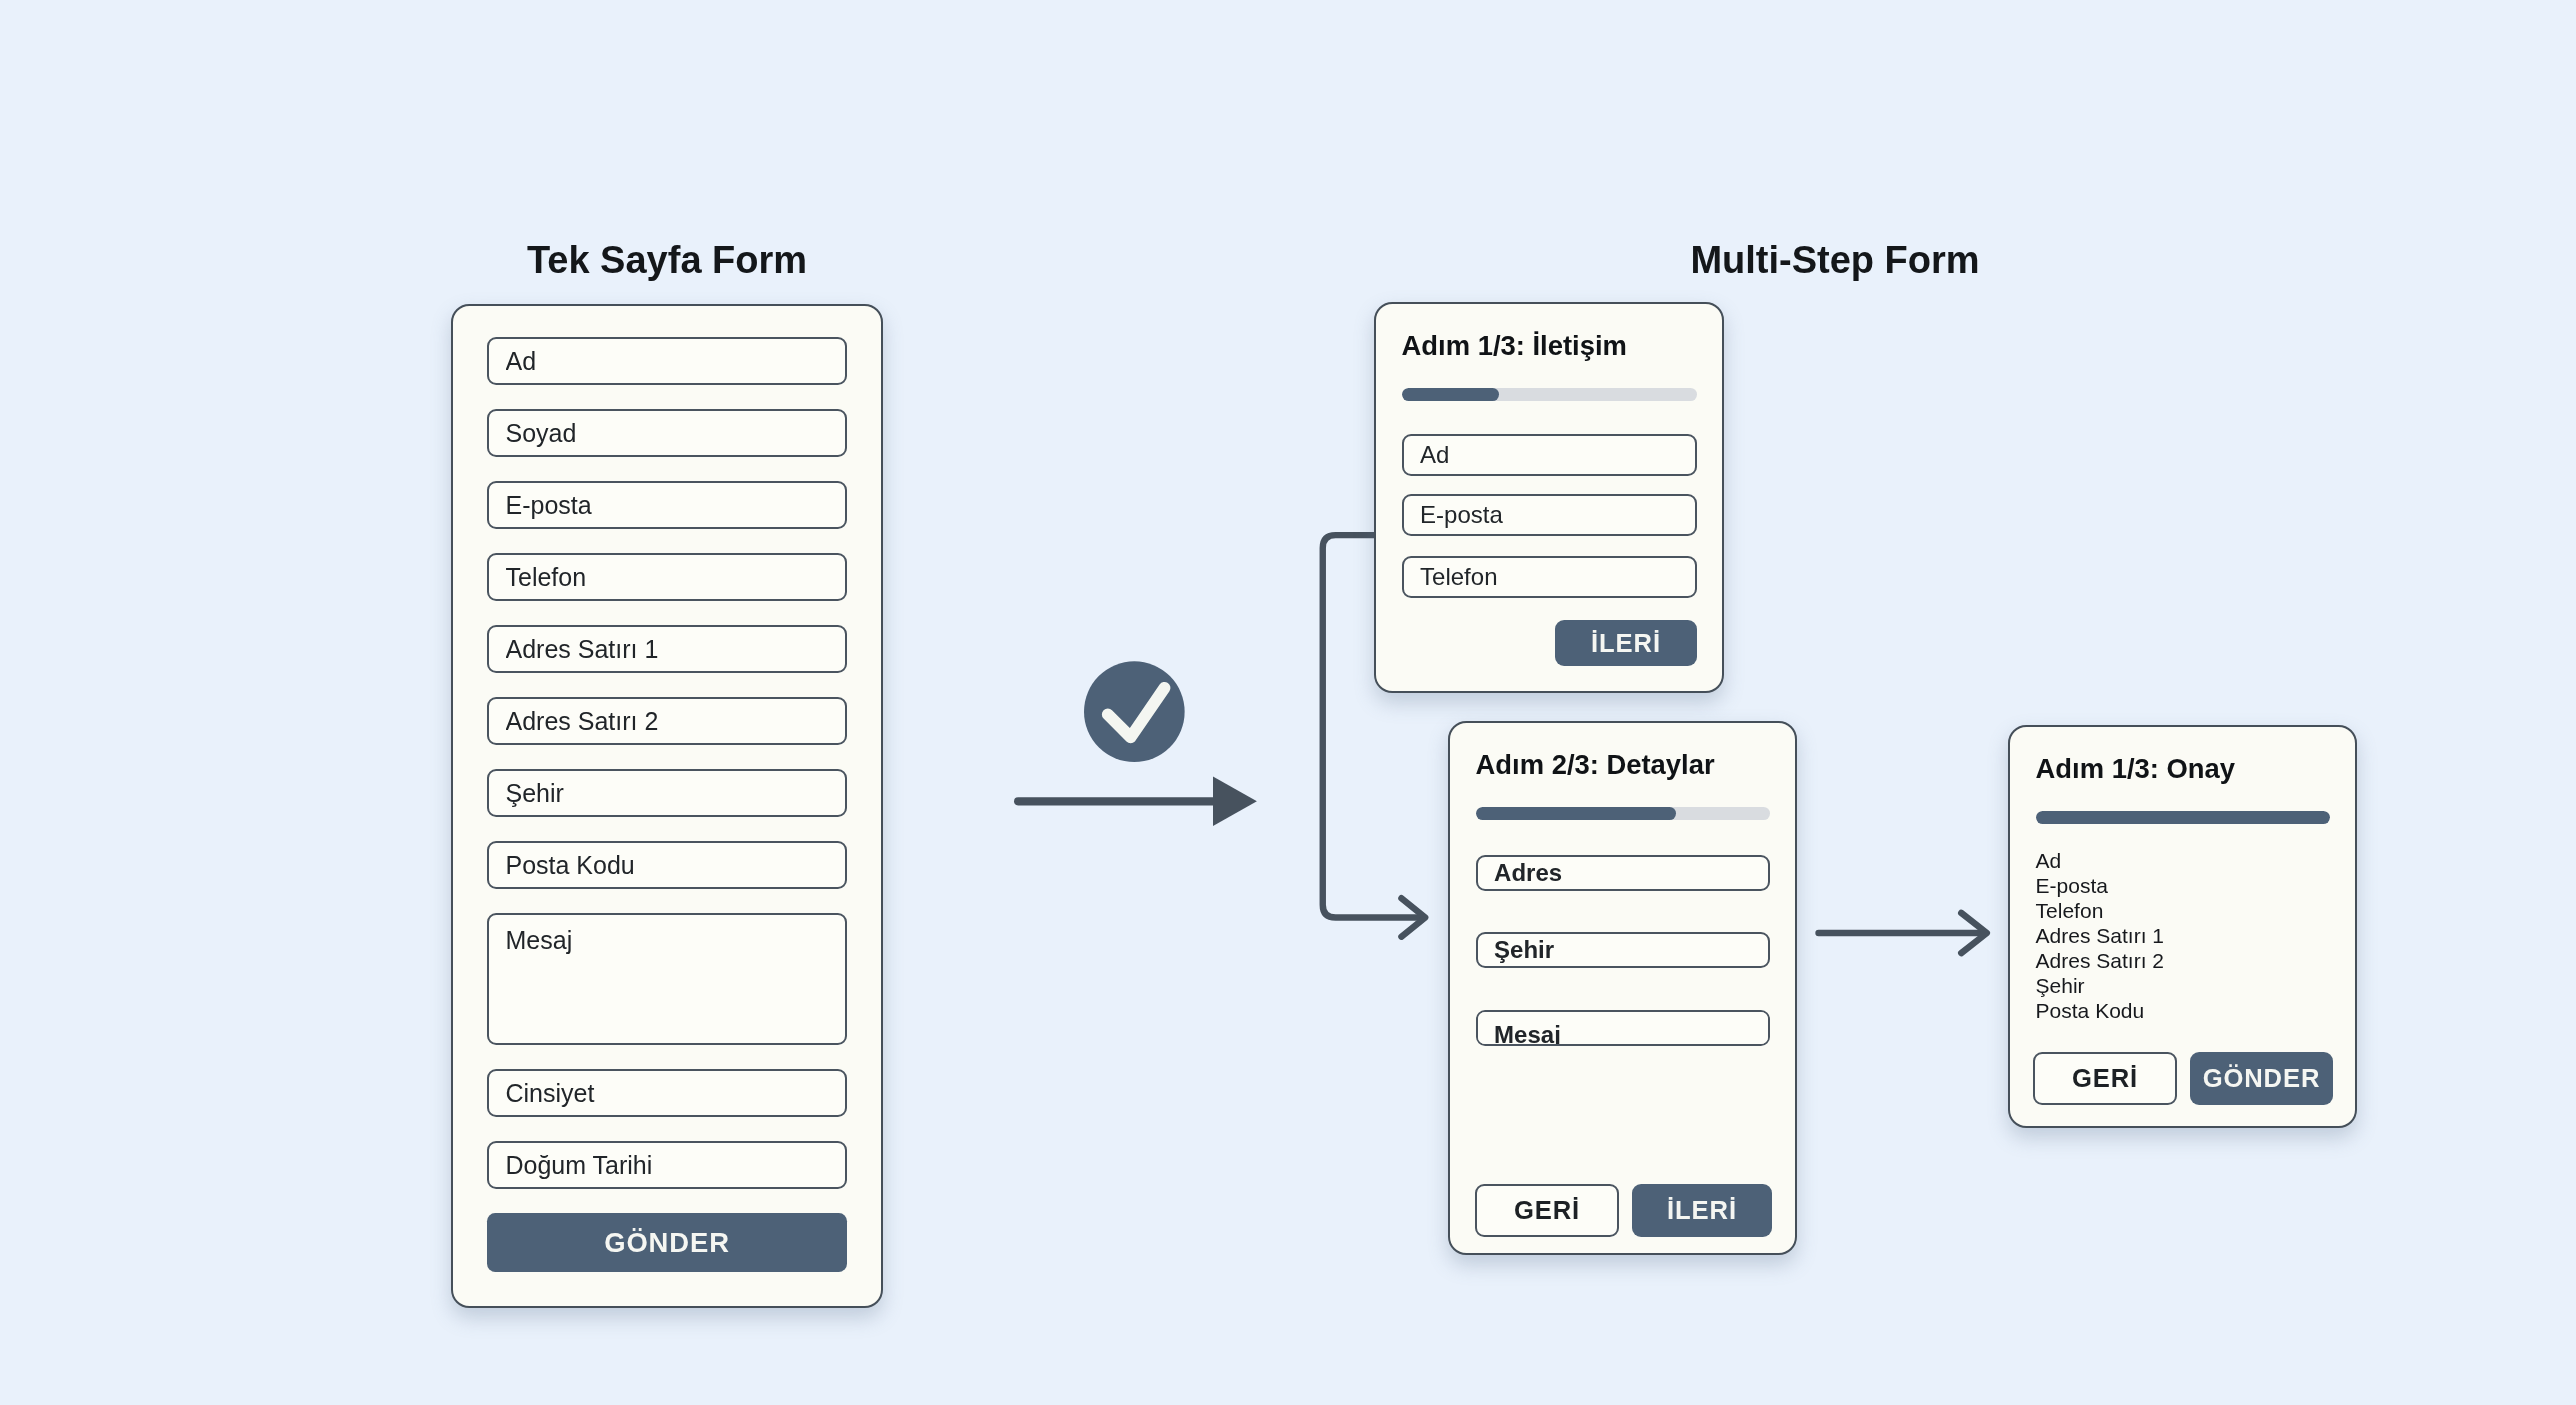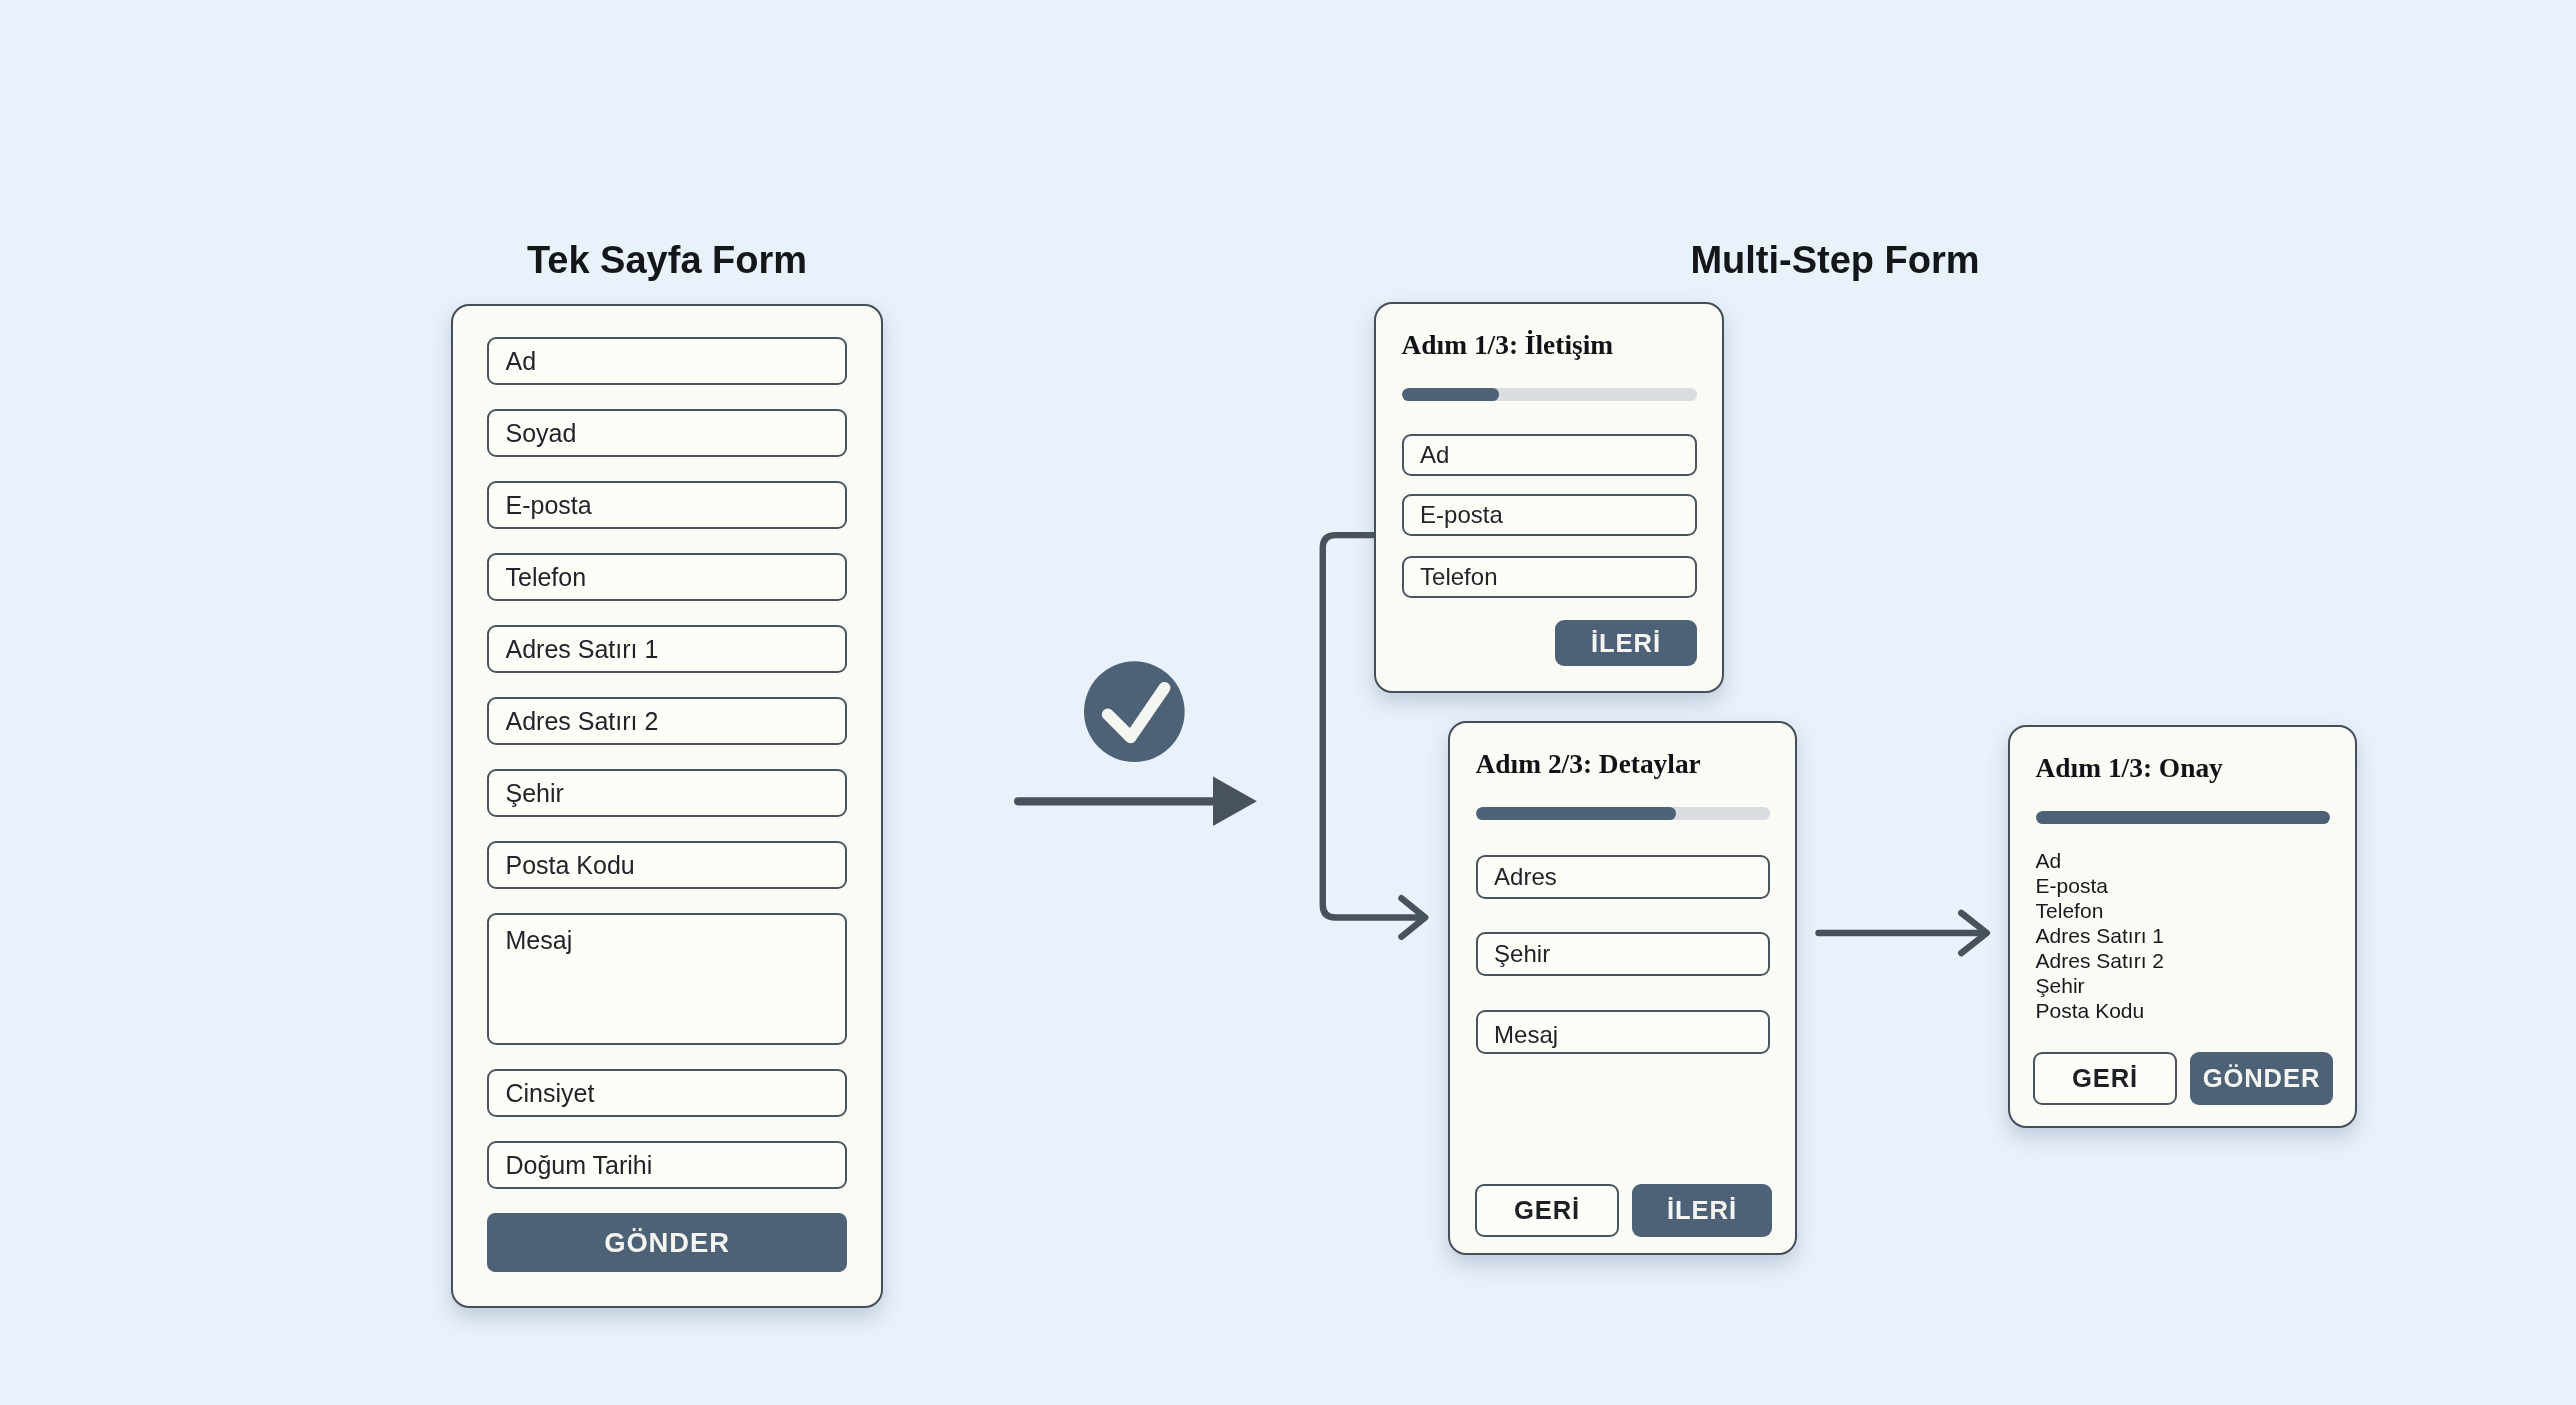--- a/index.html
+++ b/index.html
@@ -29,32 +29,32 @@
 
   
   .tf{box-sizing:border-box;border:2.3px solid var(--input-border,#4a545f);
       border-radius:9.1px;background:var(--input-bg,#fdfdf8);
       font-family:inherit;font-size:25px;color:#1c2024;padding:0 16.5px;}
   .tf::placeholder{color:#212529;opacity:1;}
   .single-card .tf{flex:0 0 auto;width:100%;height:48px;}
   .single-card textarea.tf{height:132px;resize:none;padding-top:11px;}
 
   .step-input{position:absolute;left:25.6px;right:25px;height:42px;font-size:24px;}
-  .step2 .step-input{height:44px;}
+  .step2 .step-input{height:36px;font-weight:bold;}
   textarea.step-input{resize:none;padding-top:9.1px;}
 
   
   .btn{font-family:inherit;font-weight:bold;letter-spacing:0.9px;border-radius:9.1px;cursor:pointer;}
   .btn-primary{background:var(--primary,#4d6177);color:var(--primary-text,#f5f6f2);border:none;}
   .btn-secondary{background:var(--input-bg,#fdfdf8);color:#1d2125;
                  border:2.7px solid var(--input-border,#4a545f);box-sizing:border-box;}
   .submit-btn{height:59px;border-radius:8.2px;font-size:27.4px;width:100%;flex:0 0 auto;}
 
   
-  .step-title{position:absolute;left:25.6px;top:25.6px;font-size:27.4px;font-weight:bold;color:#101316;font-family:Liberation Serif, serif;}
+  .step-title{position:absolute;left:25.6px;top:25.6px;font-size:27.4px;font-weight:bold;color:#101316;}
   .progress{position:absolute;left:25.6px;right:25px;top:84px;height:12.8px;border-radius:6.4px;
             background:var(--track,#d9dce0);overflow:hidden;}
   .progress-fill{height:100%;border-radius:6.4px;background:var(--primary,#4d6177);}
 
   .s1-f0{top:130px;} .s1-f1{top:190px;} .s1-f2{top:252px;}
   .s1-next{position:absolute;right:25px;top:316px;width:142px;height:46px;font-size:25.6px;}
 
   .s2-f0{top:132px;} .s2-f1{top:209px;} .s2-msg{top:287px;height:154px;}
   .s2-back{position:absolute;left:25px;top:461px;width:144px;height:53px;font-size:25.6px;}
   .s2-next{position:absolute;right:23px;top:461px;width:140px;height:53px;font-size:25.6px;}

